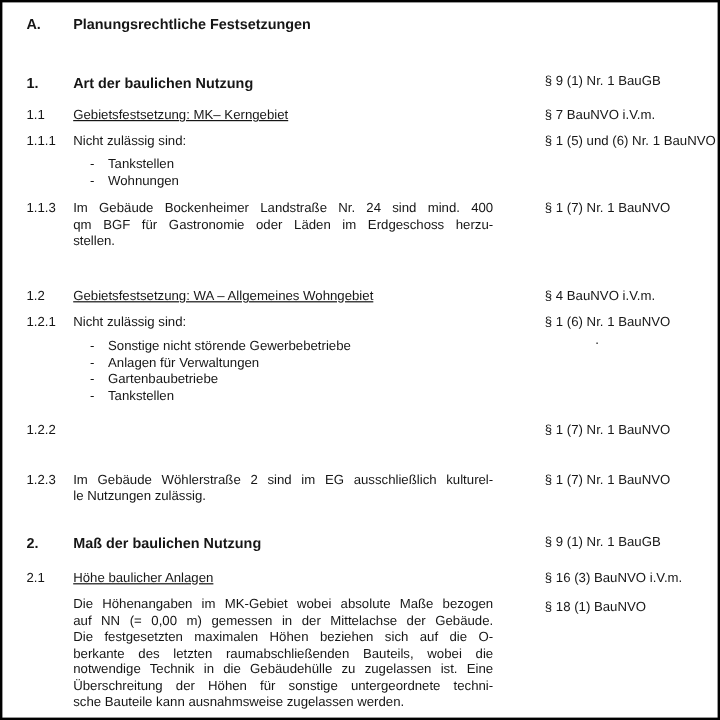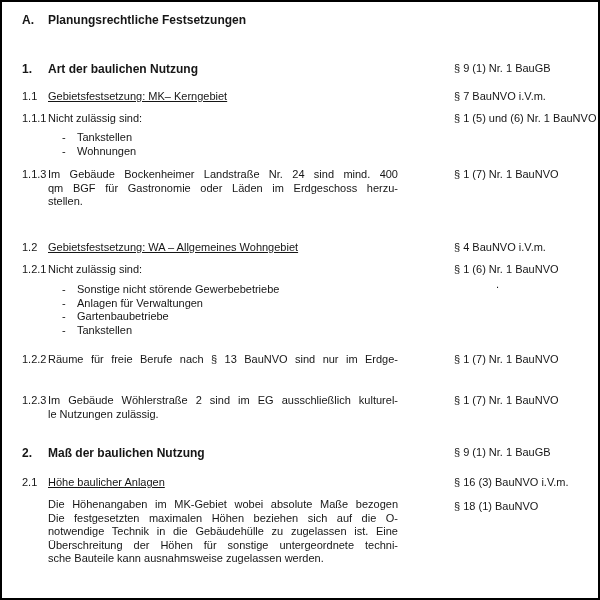--- a/index.html
+++ b/index.html
@@ -4,21 +4,21 @@
 <style>
   html,body{margin:0;padding:0;background:#fff;}
   .page{
     position:relative;width:600px;height:600px;box-sizing:border-box;
     border:2px solid #000;background:#ffffff;overflow:hidden;
     font-family:"Liberation Sans", sans-serif;color:#161616;
     -webkit-font-smoothing:antialiased;
   }
   .row{position:absolute;left:0;right:0;}
   .num{position:absolute;left:20px;font-size:11px;line-height:13.5px;white-space:nowrap;}
-  .content{position:absolute;left:46px;width:350px;font-size:11px;line-height:13.5px;}
+  .content{position:absolute;left:59px;width:350px;font-size:11px;line-height:13.5px;}
   .ref{position:absolute;left:452px;width:168px;font-size:11px;line-height:13.5px;white-space:nowrap;}
   .b{font-weight:bold;}
   .t12{font-size:12px;line-height:14px;}
   .u{text-decoration:underline;}
   .jl{text-align:justify;text-align-last:justify;}
   .li{display:flex;align-items:flex-start;}
   .li .dash{flex:none;width:15px;padding-left:14px;}
   .li .itxt{flex:1;}
   .artifact{position:absolute;font-size:11px;}
 </style>
@@ -104,21 +104,20 @@
       <div class="li">
         <span class="dash">-</span>
         <span class="itxt">Tankstellen</span>
       </div>
     </div>
   </div>
 
   <div class="row" style="top:351px">
     <span class="num">1.2.2</span>
     <div class="content">
-      <div class="jl">Räume für freie Berufe nach § 13 BauNVO sind nur im Erdge-</div>
     </div>
     <span class="ref">§ 1 (7) Nr. 1 BauNVO</span>
   </div>
 
   <div class="row" style="top:392px">
     <span class="num">1.2.3</span>
     <div class="content">
       <div class="jl">Im Gebäude Wöhlerstraße 2 sind im EG ausschließlich kulturel-</div>
       <div>le Nutzungen zulässig.</div>
     </div>
@@ -133,21 +132,23 @@
 
   <div class="row" style="top:474px">
     <span class="num">2.1</span>
     <span class="content u">Höhe baulicher Anlagen</span>
     <span class="ref">§ 16 (3) BauNVO i.V.m.</span>
   </div>
 
   <div class="row" style="top:496px">
     <div class="content">
       <div class="jl">Die Höhenangaben im MK-Gebiet wobei absolute Maße bezogen</div>
+      <div class="jl">auf NN (= 0,00 m) gemessen in der Mittelachse der Gebäude.</div>
       <div class="jl">Die festgesetzten maximalen Höhen beziehen sich auf die O-</div>
+      <div class="jl">berkante des letzten raumabschließenden Bauteils, wobei die</div>
       <div class="jl">notwendige Technik in die Gebäudehülle zu zugelassen ist. Eine</div>
       <div class="jl">Überschreitung der Höhen für sonstige untergeordnete techni-</div>
       <div>sche Bauteile kann ausnahmsweise zugelassen werden.</div>
     </div>
     <span class="ref" style="top:2px">§ 18 (1) BauNVO</span>
   </div>
 
 </div>
 
 </body></html>

